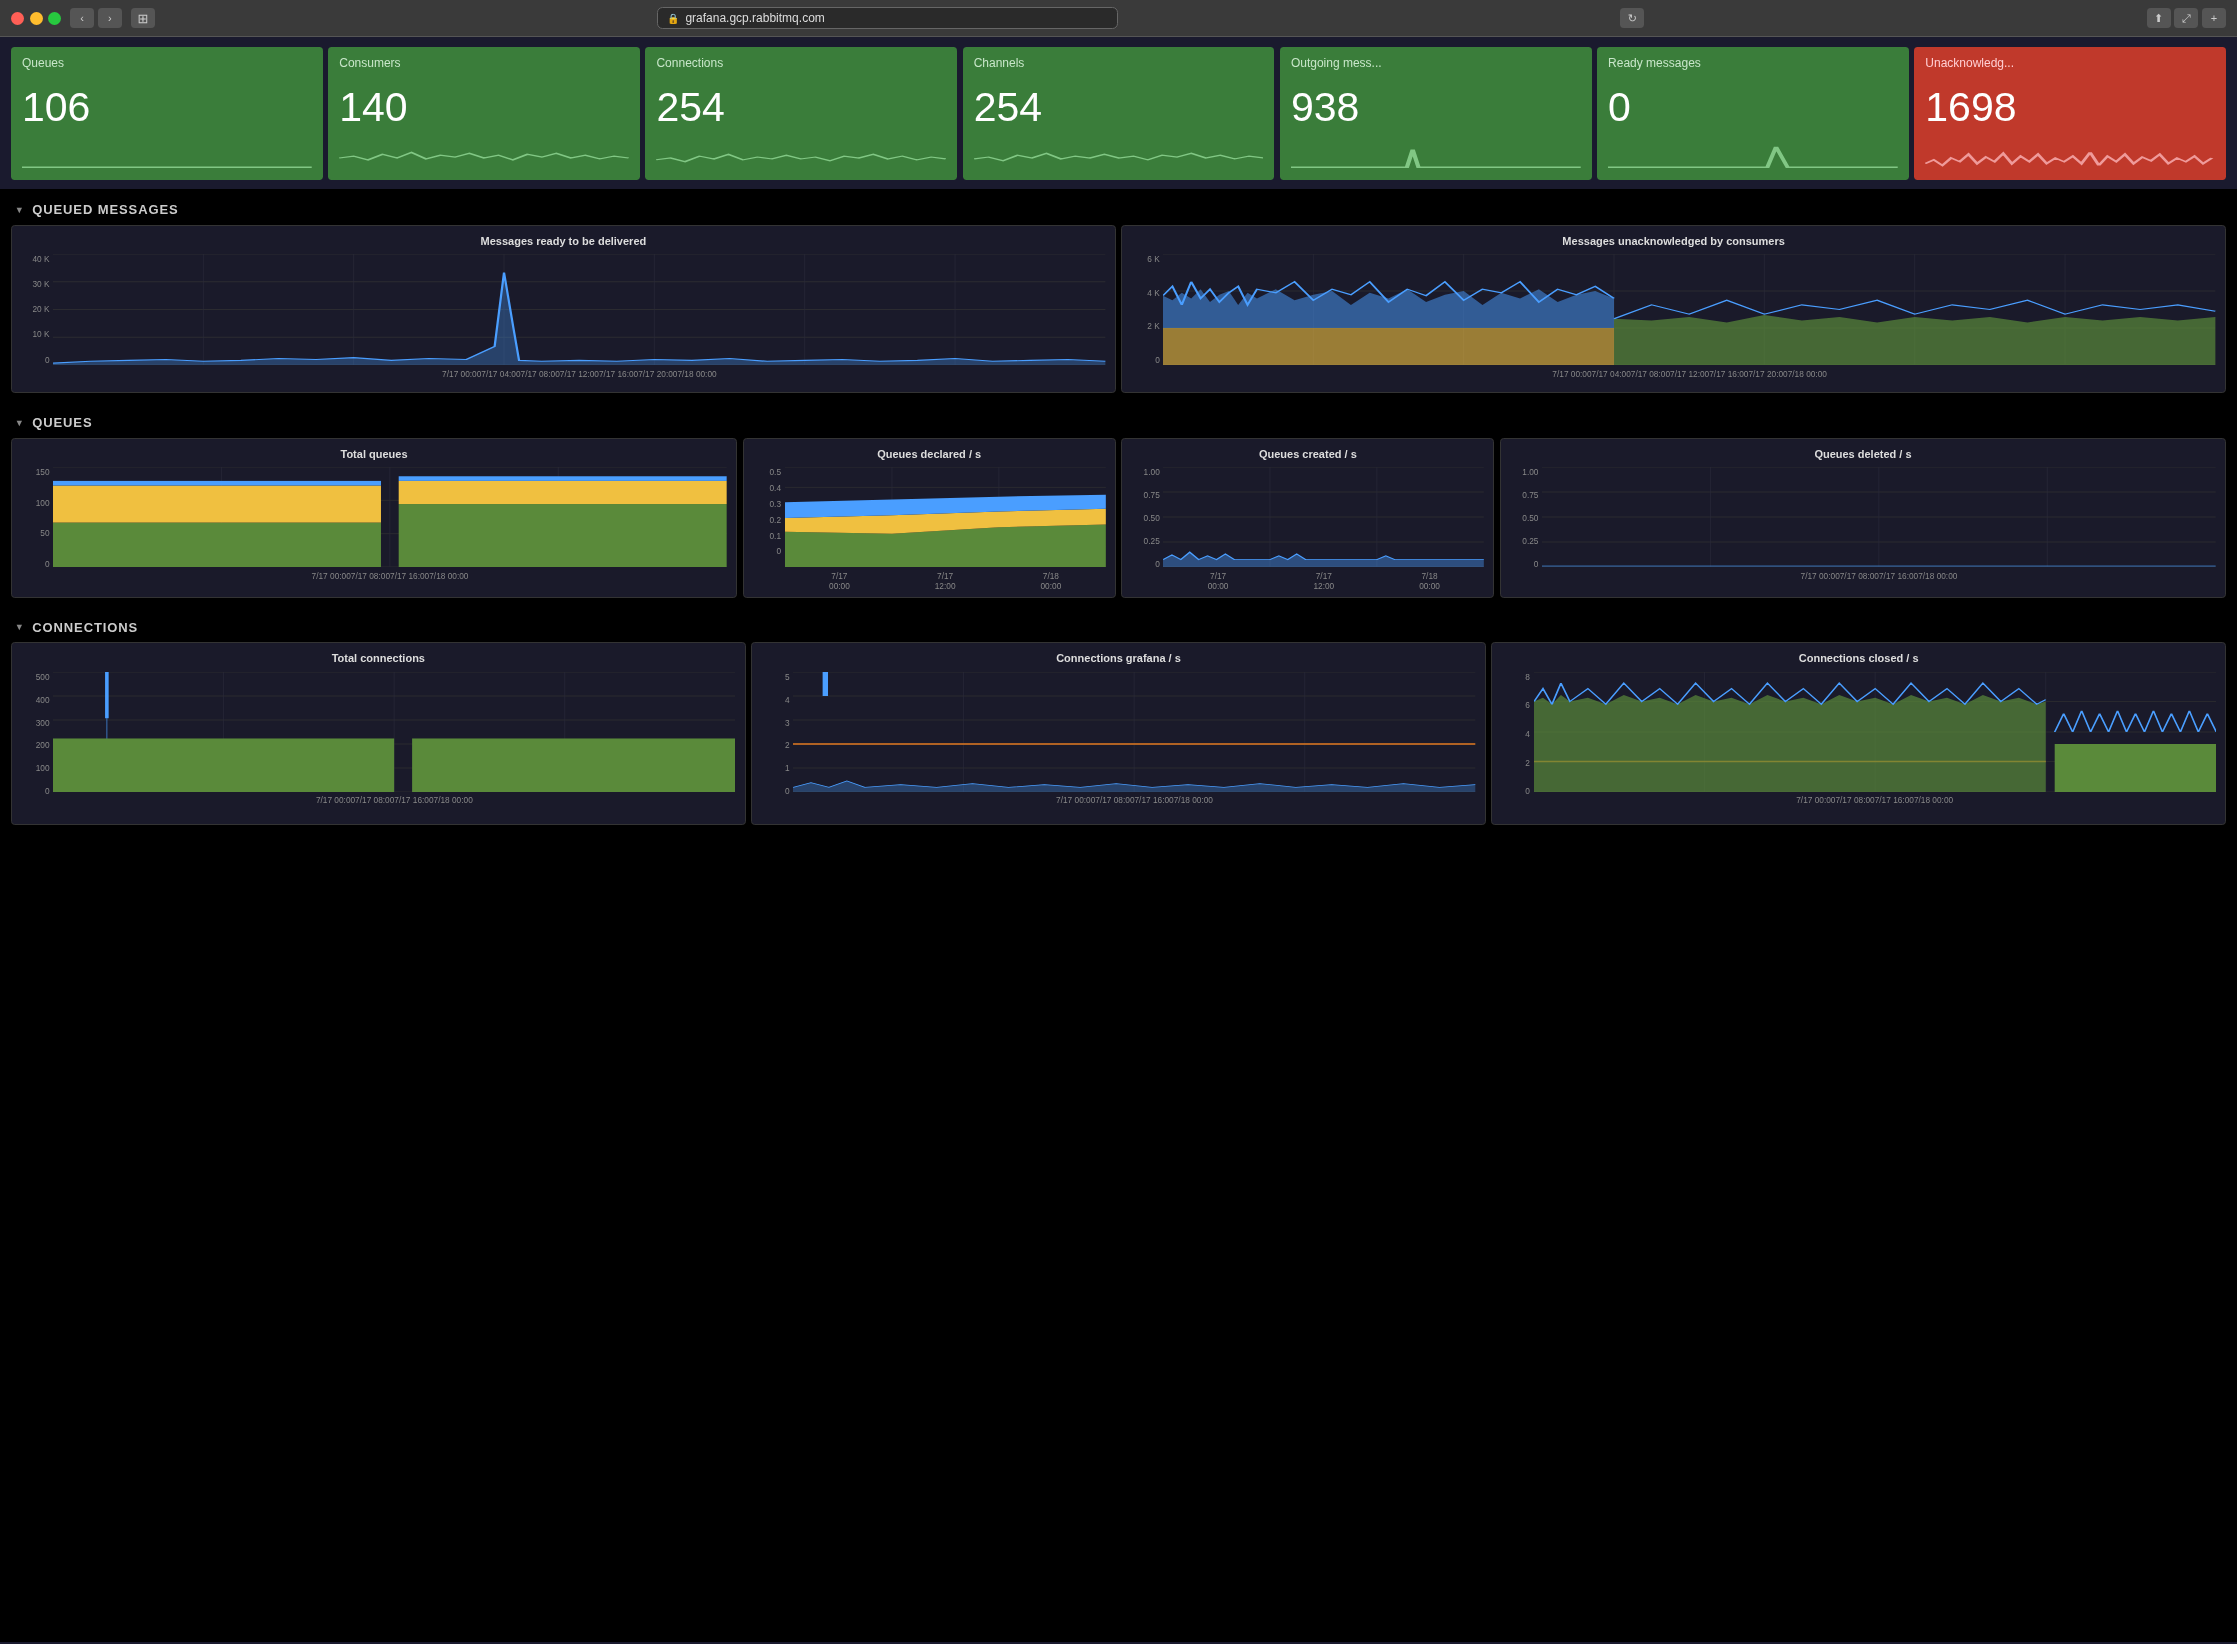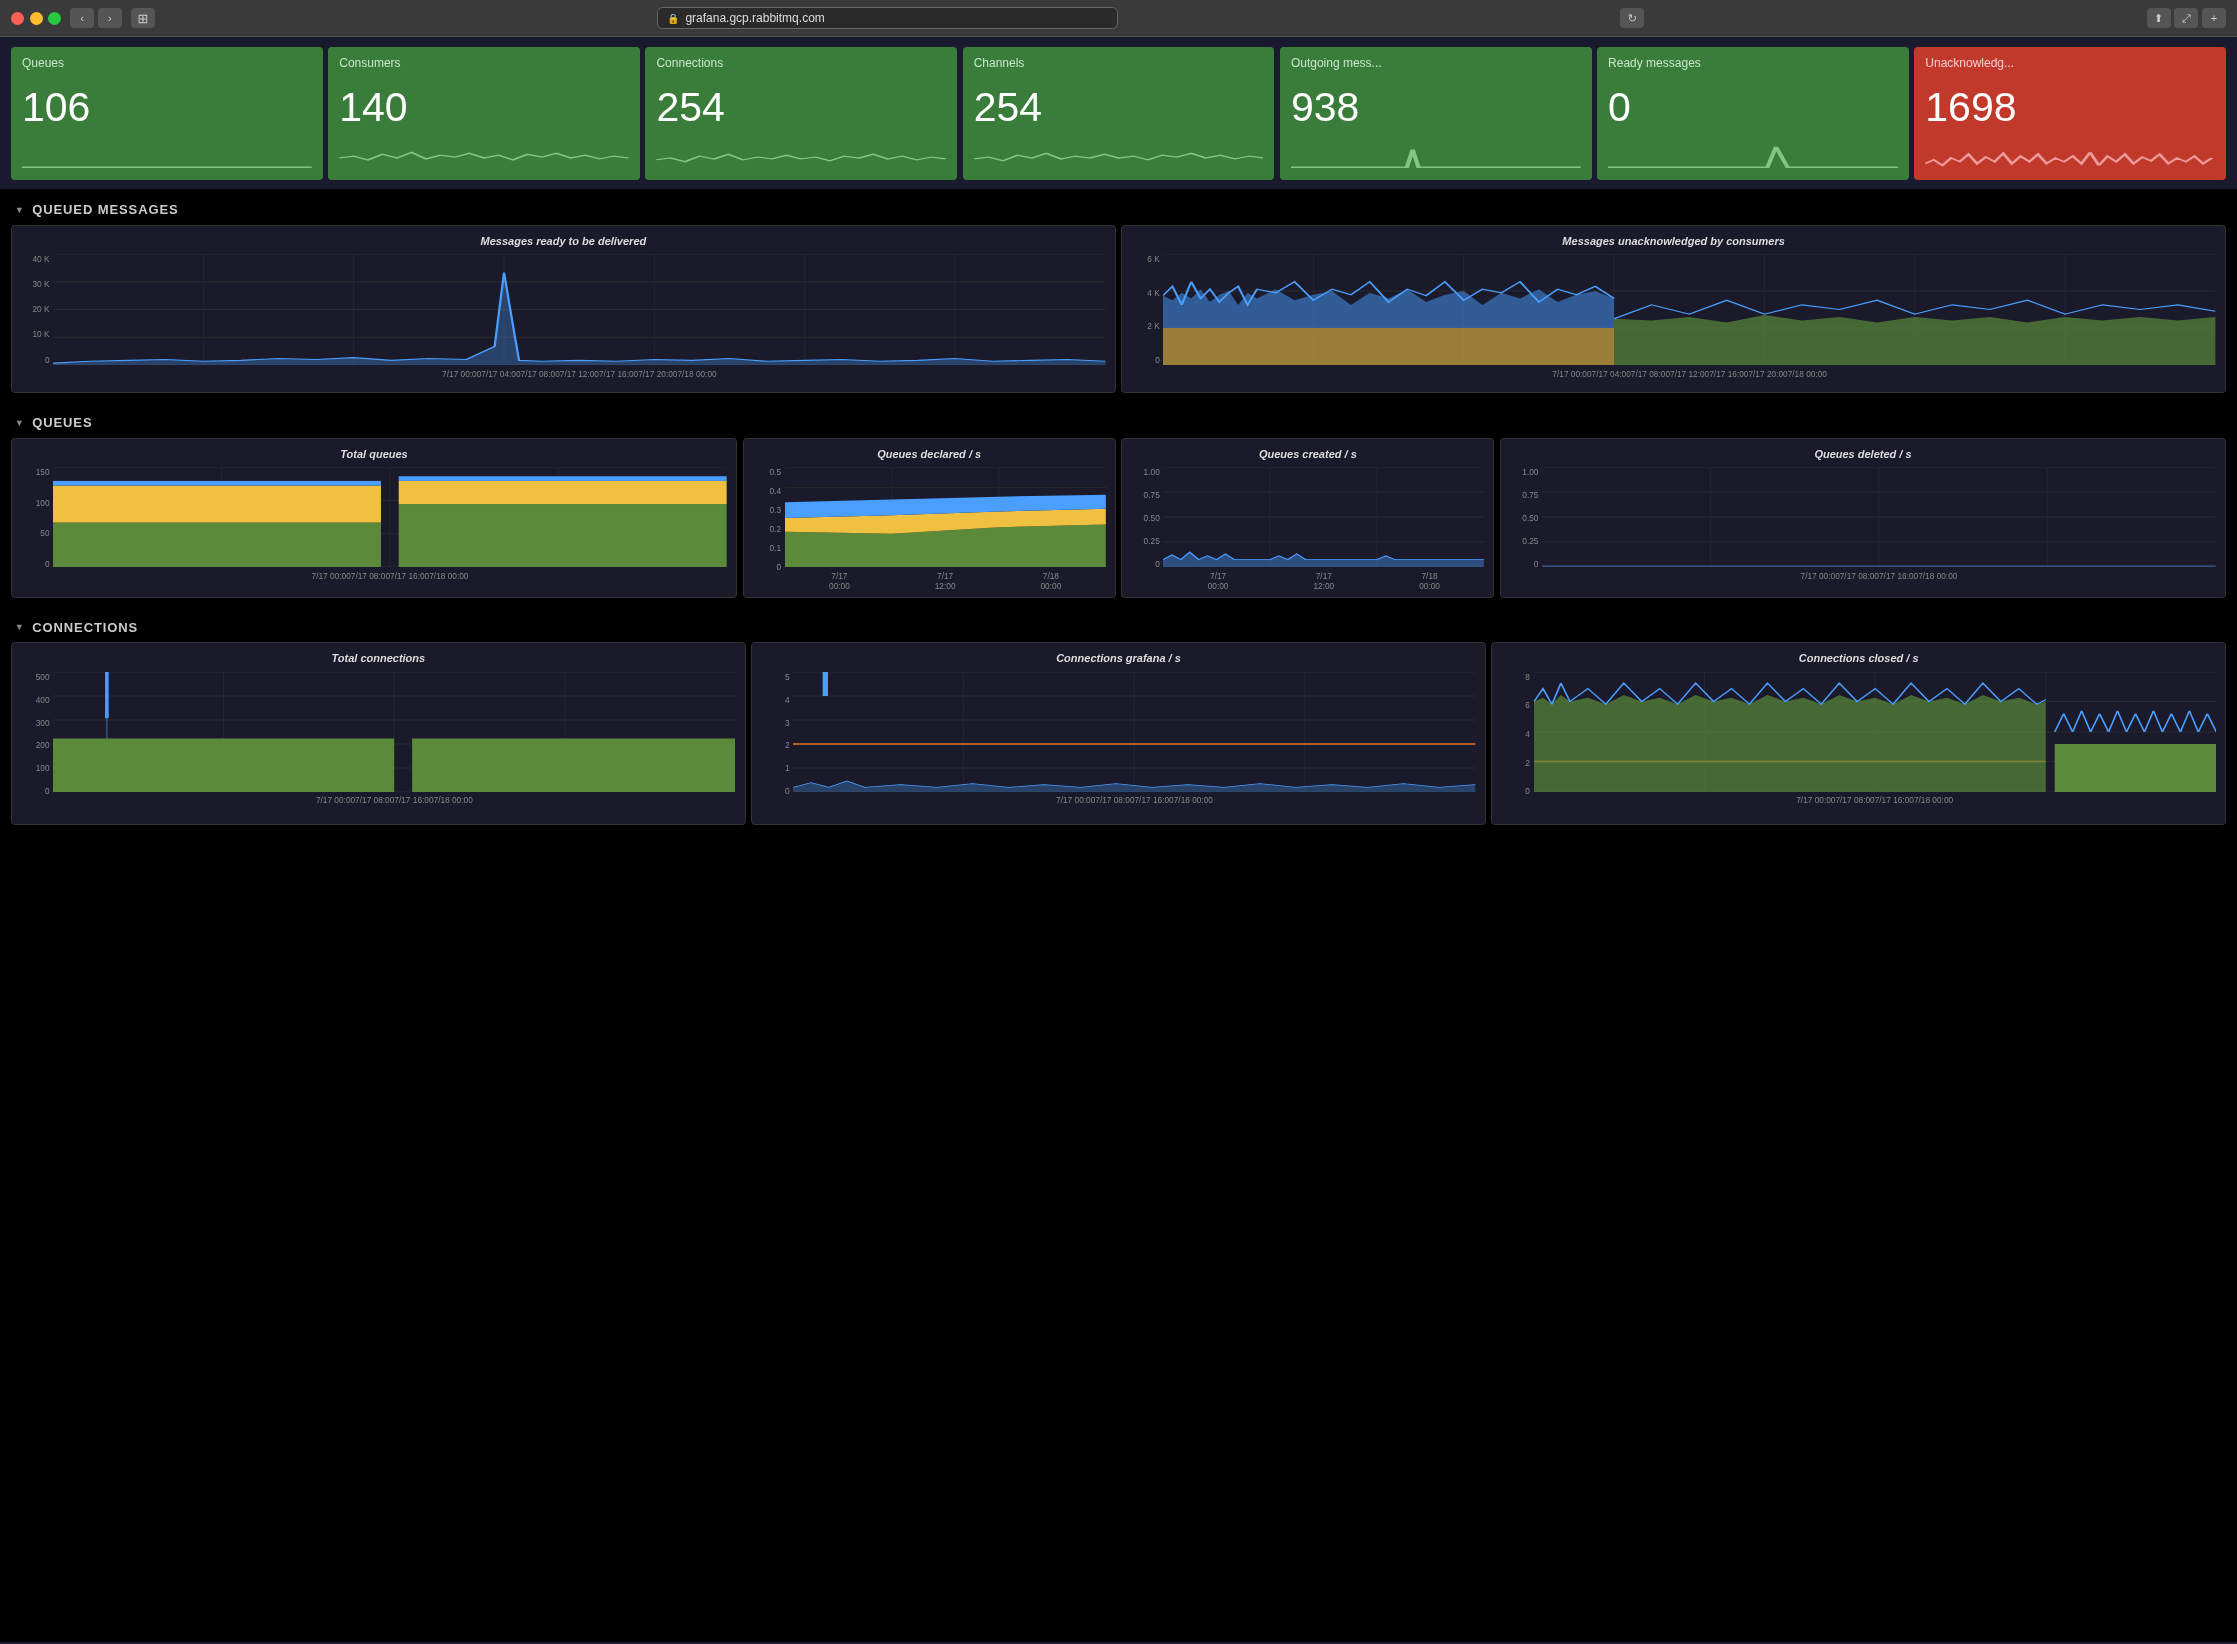--- a/index.html
+++ b/index.html
@@ -130,21 +130,20 @@
       border-radius: 3.7px;
       padding: 9.2px;
       overflow: hidden;
     }
     .chart-panel-title {
       text-align: center;
       font-size: 11px;
       font-weight: 600;
       color: #ddd;
       margin-bottom: 7.4px;
-      font-style: italic;
     }
     .chart-area {
       position: relative;
       width: 100%;
     }
 
     
     .y-axis-labels {
       position: absolute;
       left: 0;
@@ -433,21 +432,21 @@
             <span class="x-label">7/17 16:00</span>
             <span class="x-label">7/18 00:00</span>
           </div>
         </div>
       </div>
     </div>
 
     <div class="chart-panel" style="flex:1">
       <div class="chart-panel-title">Queues declared / s</div>
       <div class="chart-area" style="height:120px;">
-        <div class="y-axis-labels" style="bottom:15px">
+        <div class="y-axis-labels" style="bottom:31px">
           <span class="y-label">0.5</span>
           <span class="y-label">0.4</span>
           <span class="y-label">0.3</span>
           <span class="y-label">0.2</span>
           <span class="y-label">0.1</span>
           <span class="y-label">0</span>
         </div>
         <div class="chart-content" style="height:100px;">
           <svg class="chart-svg" viewBox="0 0 180 108" preserveAspectRatio="none" height="100">
             <line x1="0" y1="0" x2="180" y2="0" stroke="#333" stroke-width="0.5"></line>

